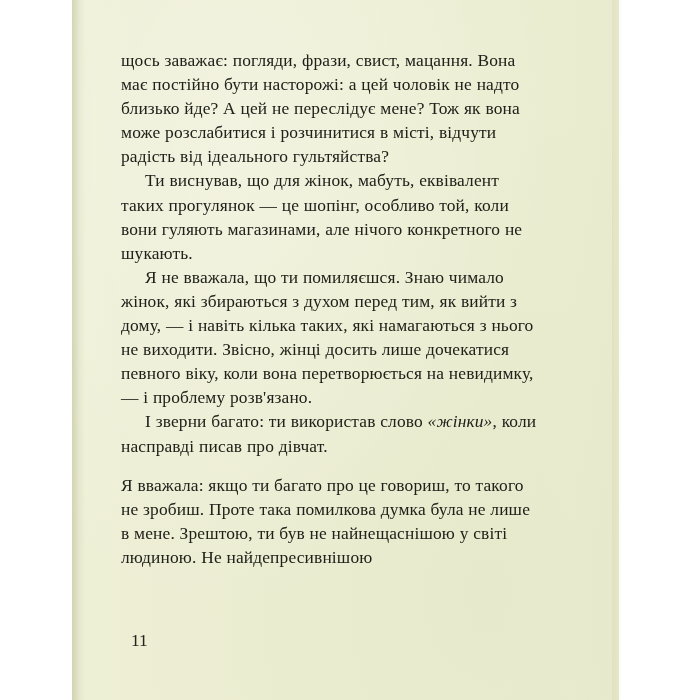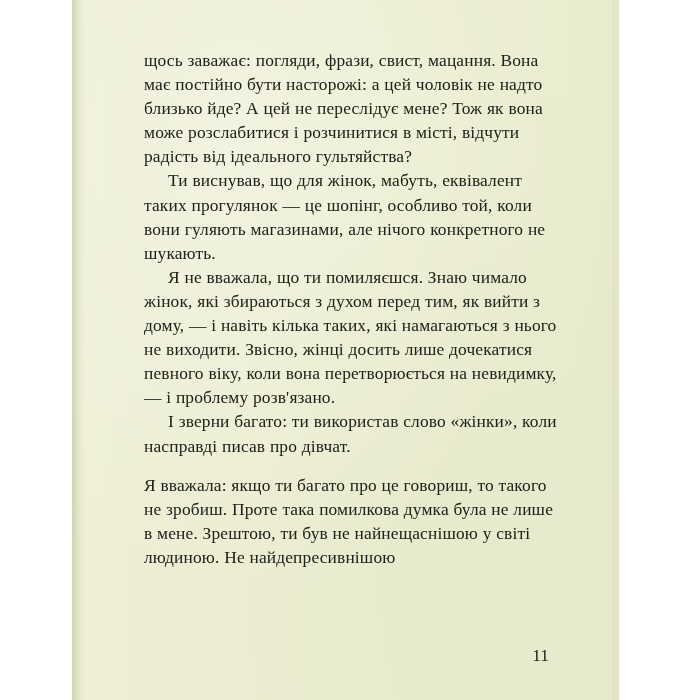--- a/index.html
+++ b/index.html
@@ -68,21 +68,21 @@
     left: 612px;
     top: 0;
     width: 10px;
     height: 700px;
     background: linear-gradient(90deg, rgba(214,216,180,0.45), rgba(255,255,255,0));
     pointer-events: none;
   }
 
   #textblock {
     position: absolute;
-    left: 144px;
+    left: 121px;
     top: 48px;
     width: 418px;
   }
 
   .para {
     margin: 0;
     font-size: 17.4px;
     line-height: 24.1px;
     color: #20211a;
     text-align: left;
@@ -94,28 +94,29 @@
 
   .para.indent {
     text-indent: 24px;
   }
 
   .para.gap {
     margin-top: 15px;
   }
 
   .it {
+    font-style: italic;
   }
 
   #folio {
     position: absolute;
     left: 131px;
-    top: 645px;
+    top: 630px;
     width: 418px;
-    text-align: right;
+    text-align: left;
     font-size: 17.4px;
     line-height: 20px;
     color: #23241c;
   }
 </style>
 </head>
 <body>
 
 <div id="scan">
 

